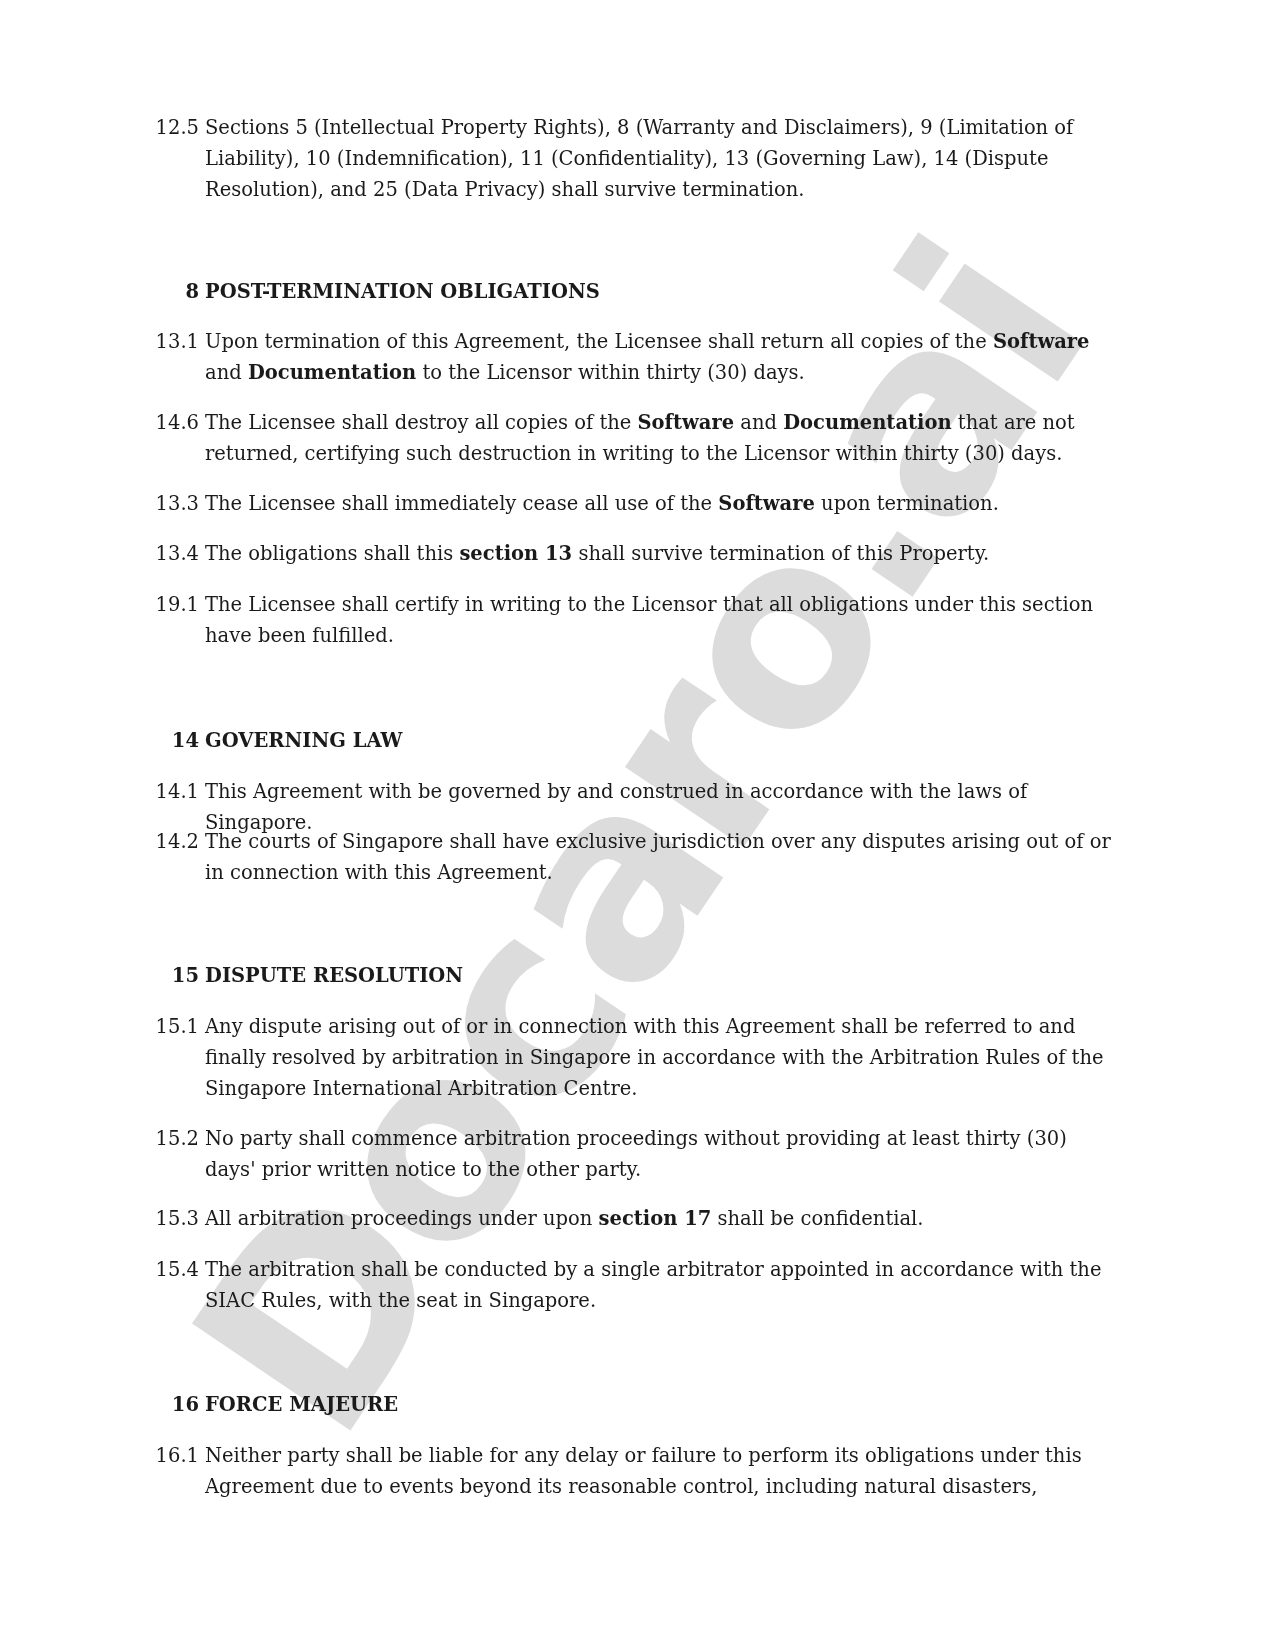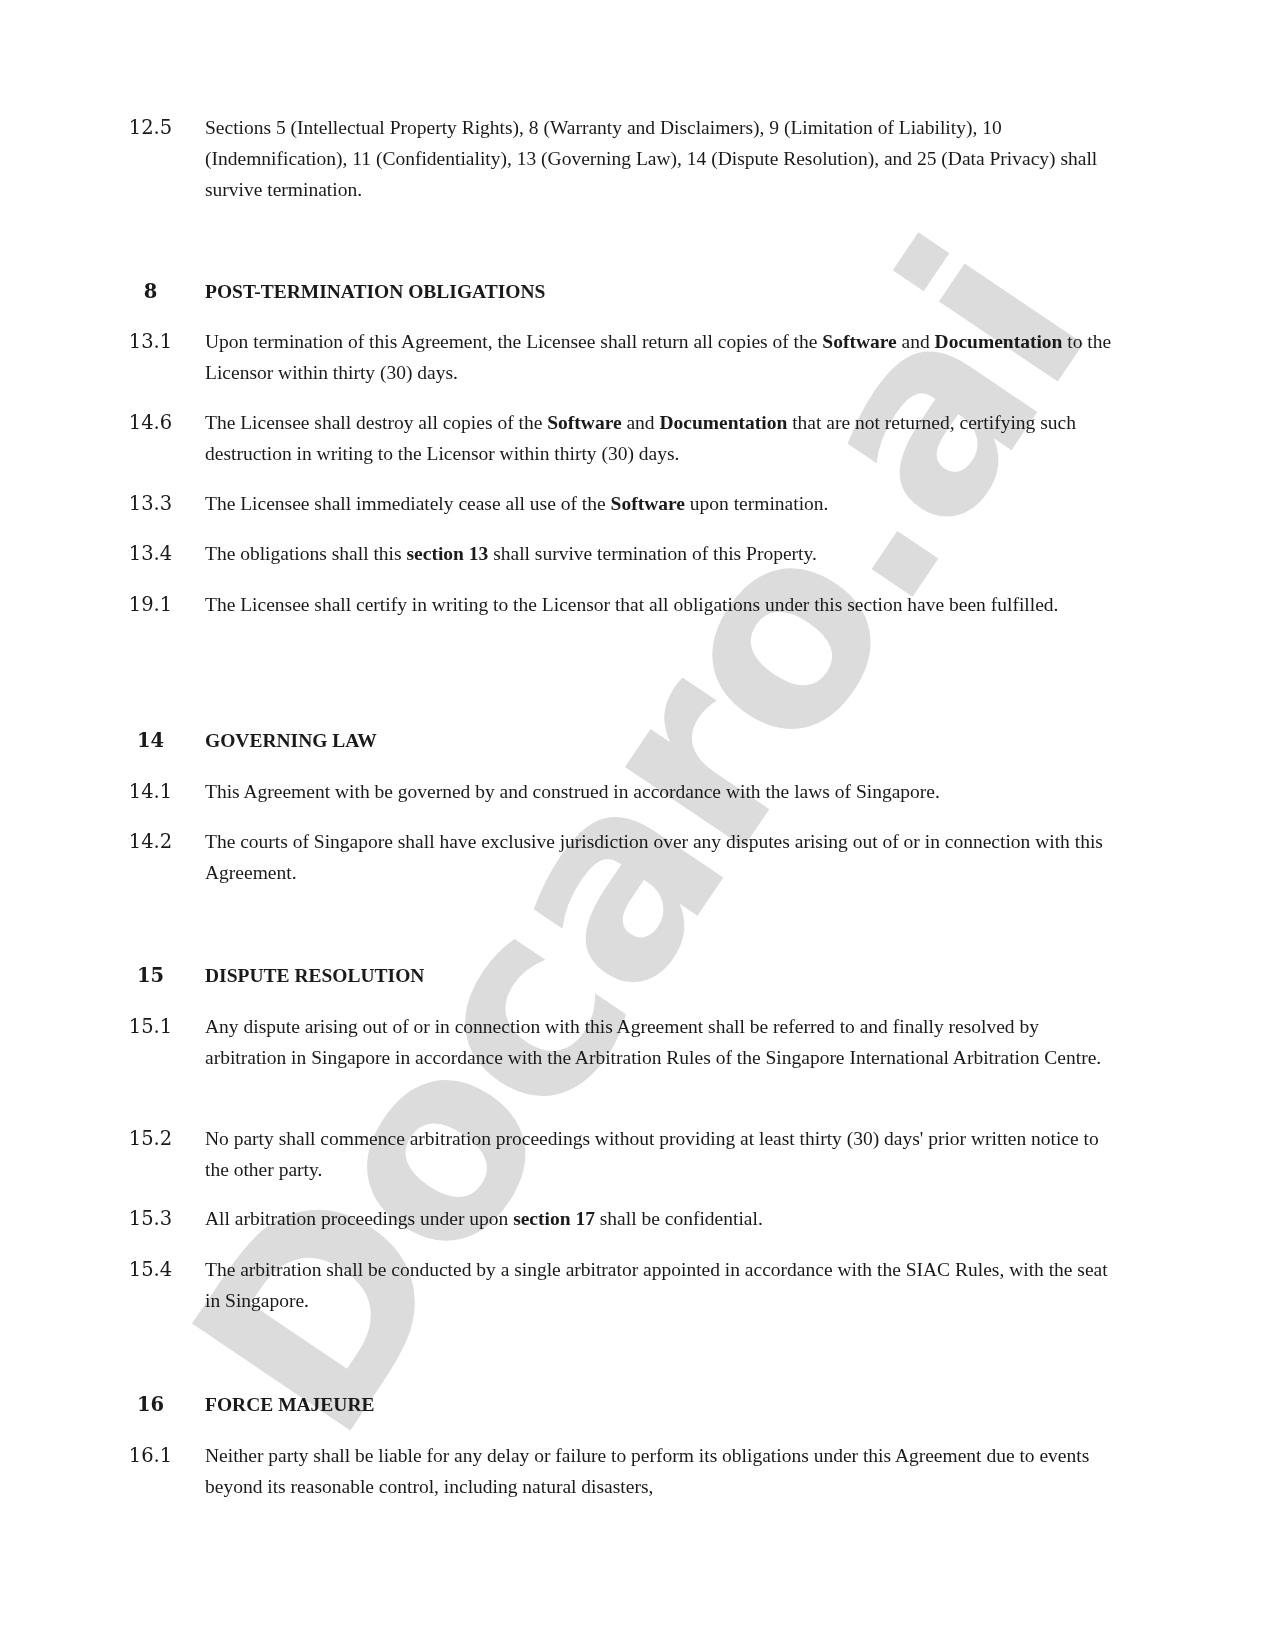--- a/index.html
+++ b/index.html
@@ -11,25 +11,25 @@
   .watermark {
     position: absolute; left: 640px; top: 840px;
     transform: translate(-50%, -50%) rotate(-56deg);
     font-family: "DejaVu Sans", sans-serif; font-weight: bold;
     font-size: 262px; color: #dcdcdc; white-space: nowrap;
     letter-spacing: -6px; z-index: 0; user-select: none; line-height: 1;
   }
   .content { position: absolute; left: 0; top: 0; width: 1275px; z-index: 1; }
   .row { position: absolute; left: 0; width: 1275px; }
   .num {
-    position: absolute; left: 114px; width: 73px; text-align: center;
+    position: absolute; left: 126px; width: 73px; text-align: right;
     line-height: 31px;
   }
   .txt {
-    position: absolute; left: 205px; width: 915px; line-height: 31px; font-family: Liberation Serif, serif;
+    position: absolute; left: 205px; width: 915px; line-height: 31px;
   }
   .heading .num, .heading .txt { font-weight: bold; }
   b { font-weight: bold; }
 </style>
 </head>
 <body>
 
 <div class="page">
   <div class="watermark">Docaro.ai</div>
 

